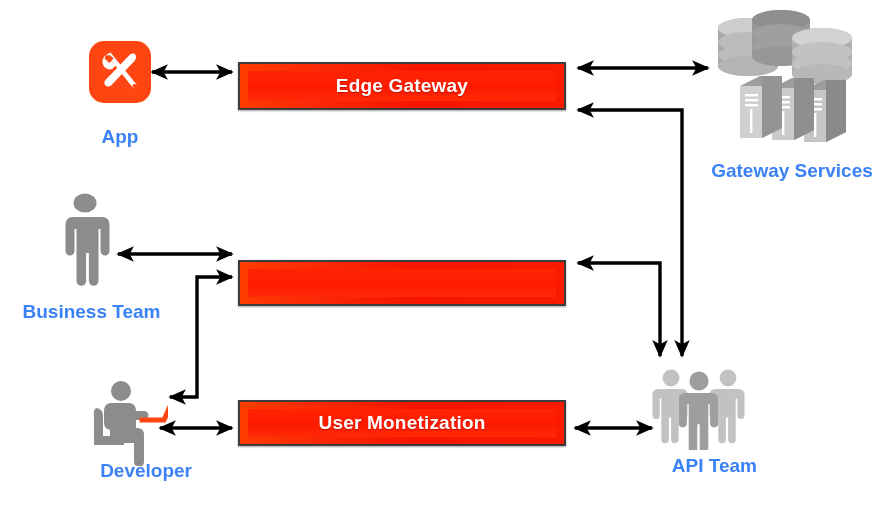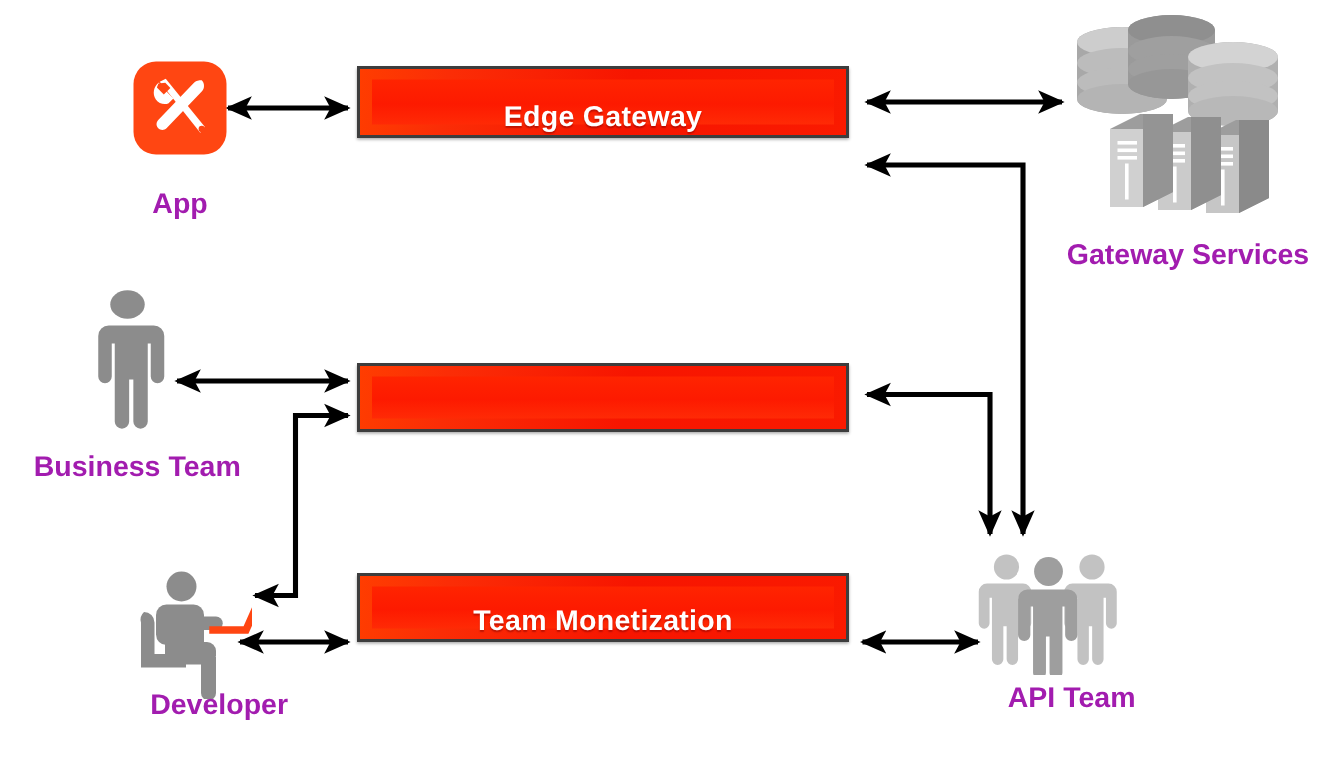--- a/index.html
+++ b/index.html
@@ -6,29 +6,29 @@
   body{width:885px;height:517px;overflow:hidden;
        font-family:"Liberation Sans", sans-serif;}
   #stage{position:relative;width:885px;height:517px;background:#fff;}
 
   
   .svc-box{position:absolute;
            background:linear-gradient(100deg,#ff3d00 0%,#fb2d06 18%,#f71500 55%,#fa1a00 100%);
            border:2px solid #3d3d3d;
            box-sizing:border-box;
            box-shadow:0 1px 2px rgba(0,0,0,.35);
-           display:flex;align-items:flex-end;justify-content:center;}
+           display:flex;align-items:center;justify-content:center;margin-top:18px;}
   .svc-inner{position:absolute;left:8px;right:8px;top:7px;bottom:7px;
              background:linear-gradient(180deg,#ff2400 0%,#fd1a00 55%,#ff2a05 100%);}
   .svc-label{position:relative;z-index:3;color:#ffffff;font-weight:bold;
              font-size:19px;letter-spacing:.2px;white-space:nowrap;
              text-shadow:0 1px 1px rgba(120,0,0,.45);}
 
   
-  .node-label{position:absolute;color:#a21caf;font-weight:bold;font-size:19px;
+  .node-label{position:absolute;color:#3b82f6;font-weight:bold;font-size:19px;
               white-space:nowrap;text-align:center;}
 
   
   #wires{position:absolute;left:0;top:0;width:885px;height:517px;}
 
   
   .icon-wrap{position:absolute;}
   .app-tile{width:62px;height:62px;border-radius:15px;background:#ff4612;}
 </style>
 </head>
@@ -84,21 +84,21 @@
     <span class="svc-label">Edge Gateway</span>
   </div>
 
 
   <div class="svc-box" style="left:238px;top:242px;width:328px;height:46px;">
     <div class="svc-inner"></div>
   </div>
 
   <div class="svc-box" style="left:238px;top:382px;width:328px;height:46px;">
     <div class="svc-inner"></div>
-    <span class="svc-label">Team Monetization</span>
+    <span class="svc-label">User Monetization</span>
   </div>
 
   <div class="icon-wrap" style="left:89px;top:41px;">
     <div class="app-tile">
       <svg width="62" height="62" viewBox="0 0 62 62" xmlns="http://www.w3.org/2000/svg">
 
         <g fill="#ffffff">
           <path d="M17.5,13.5 L21.5,11.5 L47.5,43.5 L44.5,47.5 Z"></path>
           <circle cx="45.5" cy="45" r="2.1" fill="#ff4612"></circle>
 

